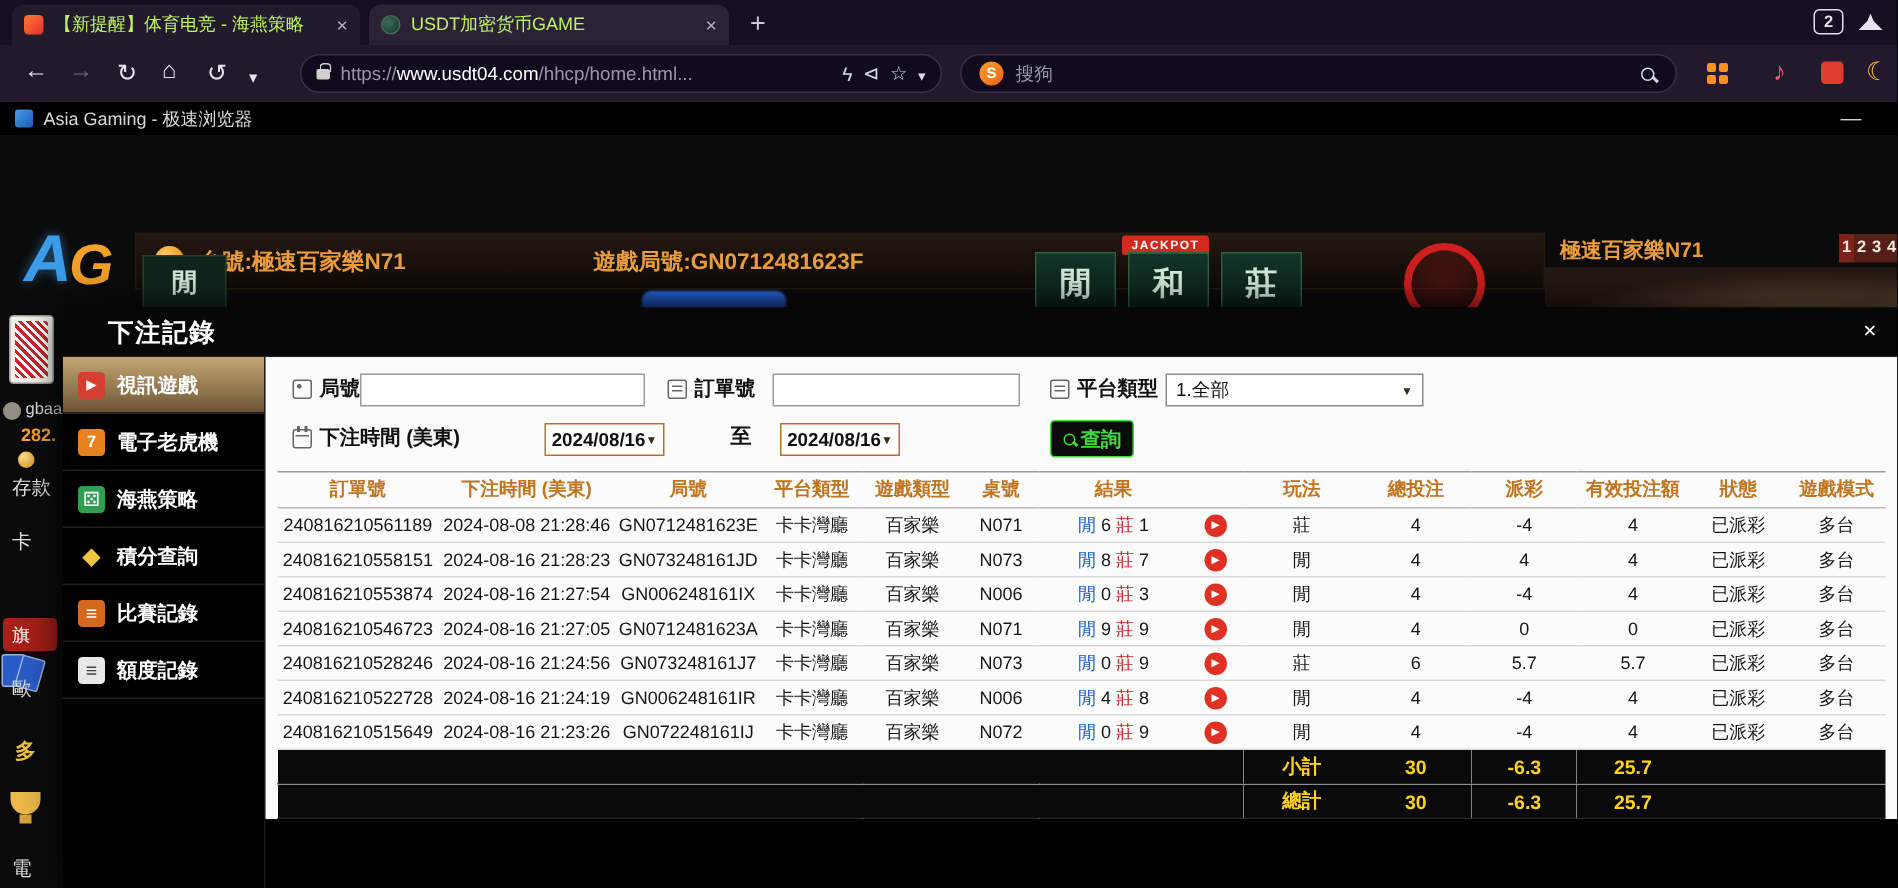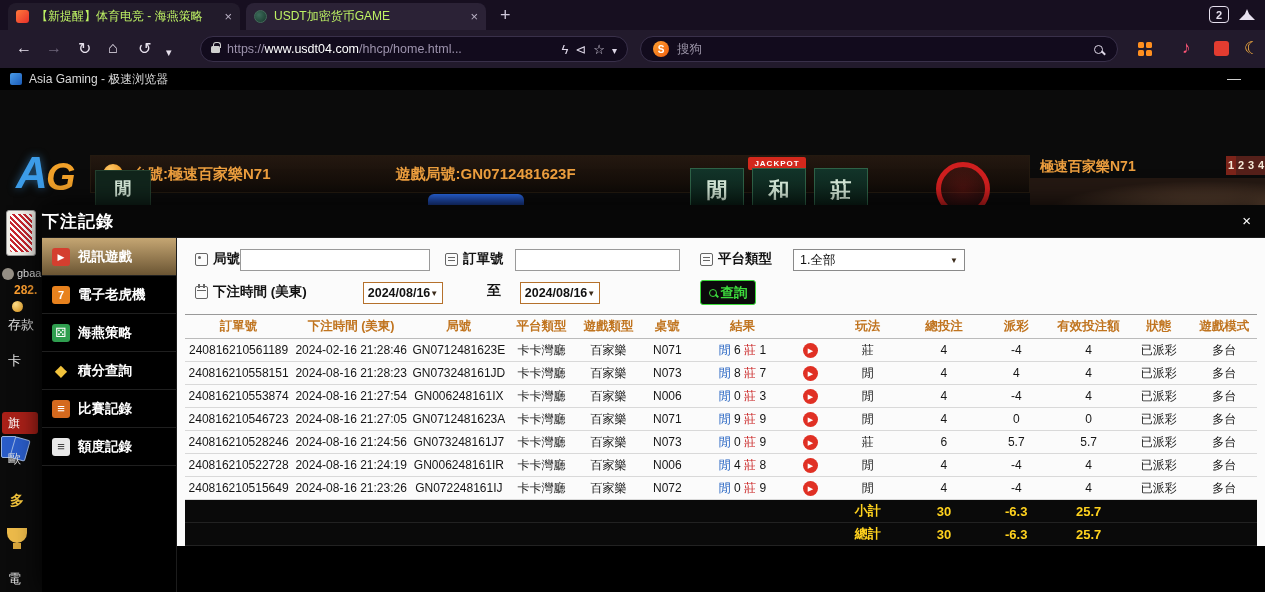--- a/index.html
+++ b/index.html
@@ -88,21 +88,21 @@
   .bluecard.b2{left:12px;top:316px;transform:rotate(16deg)}
   .f-eu{left:8px;top:328px}
   .f-multi{left:10px;top:370px;color:#f2c33c;font-size:14px;font-weight:bold}
   .trophy{position:absolute;left:7px;top:406px;width:20px;height:15px;background:#ecba4a;border-radius:0 0 10px 10px}
   .trophy::after{content:"";position:absolute;left:6px;top:15px;width:8px;height:6px;background:#d8a63c}
   .f-elec{left:8px;top:448px}
 
   
   .modal{position:absolute;left:42px;top:205px;width:1223px;height:387px;background:#000;box-shadow:0 0 24px rgba(0,0,0,.9)}
   .mtitle{height:33px;background:#070707;display:flex;align-items:center;border-bottom:1px solid #1a1a1a}
-  .mtitle-text{color:#fff;font-size:17px;font-weight:bold;margin-left:0;letter-spacing:1px}
+  .mtitle-text{color:#fff;font-size:17px;font-weight:bold;margin-left:30px;letter-spacing:1px}
   .mclose{position:absolute;right:14px;top:8px;color:#fff;font-size:15px;line-height:15px}
   .mbody{display:flex;height:354px}
   .msb{width:135px;background:#000;flex:none;border-right:1px solid #1c1c1c}
   .msb-item{height:38px;display:flex;align-items:center;gap:8px;padding-left:10px;border-bottom:1px solid #1f1f1f;color:#fff;font-size:13.5px;font-weight:bold;cursor:default}
   .msb-item.sel{background:linear-gradient(180deg,#c5a673,#6b5533)}
   .sicon{width:18px;height:18px;flex:none;display:flex;align-items:center;justify-content:center;font-size:11px;color:#fff;border-radius:3px}
   .si-video{background:#d43f2f}.si-video::before{content:"▶";font-size:9px}
   .si-slot{background:#e8821e}.si-slot::before{content:"7";font-weight:bold}
   .si-table{background:#2f9e4f}.si-table::before{content:"⚄";font-size:13px}
   .si-match{background:#d4691e}.si-match::before{content:"≡";font-size:13px}
@@ -275,21 +275,21 @@
         <input class="finput" style="left: 63px; top: 11px; width: 190px;">
         <span class="flabel" style="left:268px;top:12px">
           <span class="fic fic-doc"></span>
           <span>訂單號</span>
         </span>
         <input class="finput" style="left: 338px; top: 11px; width: 165px;">
         <span class="flabel" style="left:523px;top:12px">
           <span class="fic fic-list"></span>
           <span>平台類型</span>
         </span>
-        <div class="fselect" style="left:616px;top:11px;width:172px">
+        <div class="fselect" style="left:600px;top:11px;width:172px">
           <span>1.全部</span>
           <span class="arr">▼</span>
         </div>
 
         <span class="flabel" style="left:18px;top:45px">
           <span class="fic fic-cal"></span>
           <span>下注時間 (美東)</span>
         </span>
         <div class="fdate" style="left:186px;top:44px;width:80px">
           <span>2024/08/16</span>
@@ -336,21 +336,21 @@
                 <th>總投注</th>
                 <th>派彩</th>
                 <th>有效投注額</th>
                 <th>狀態</th>
                 <th>遊戲模式</th>
               </tr>
           </thead>
           <tbody>
               <tr>
                 <td>240816210561189</td>
-                <td>2024-02-16 21:28:46</td>
+                <td>2024-08-08 21:28:46</td>
                 <td>GN0712481623E</td>
                 <td>卡卡灣廳</td>
                 <td>百家樂</td>
                 <td>N071</td>
                 <td><span class="res-p">閒</span> 6 <span class="res-b">莊</span> 1</td>
                 <td><span class="playbtn"></span></td>
                 <td>莊</td>
                 <td>4</td>
                 <td class="neg">-4</td>
                 <td>4</td>

